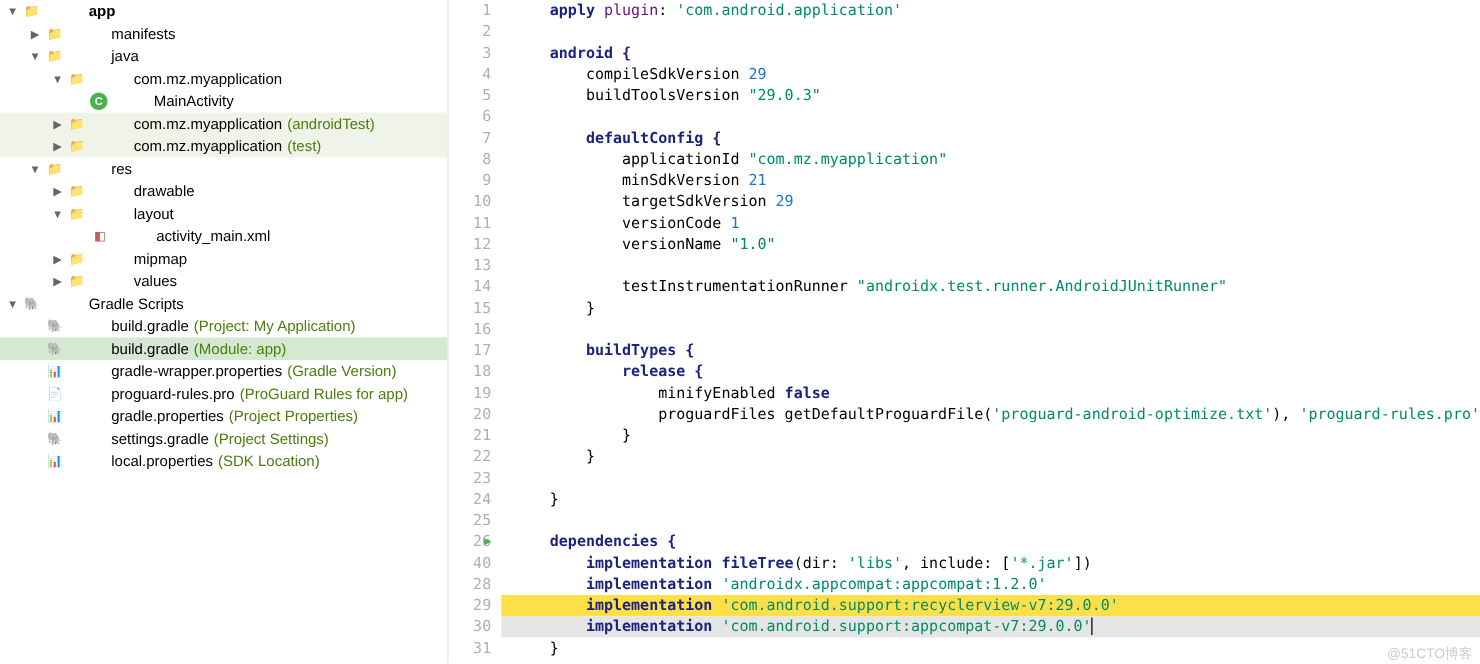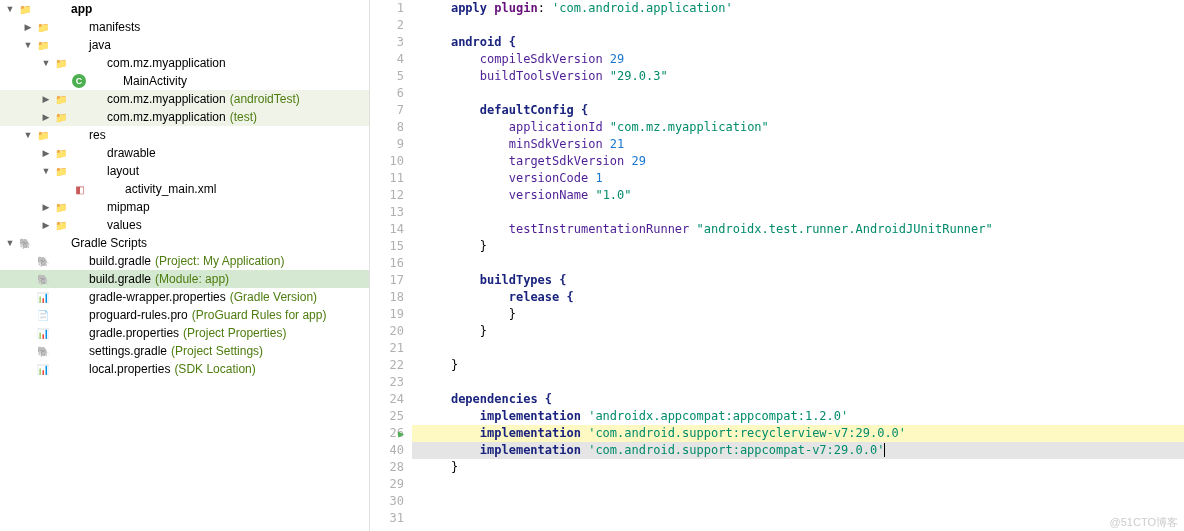--- a/index.html
+++ b/index.html
@@ -17,26 +17,26 @@
 .file-props { color:#e0b040; position: relative; }
 .label { color: #000; margin-left: 33px; }
 .hint { color: #4d7c0f; margin-left: 4px; }
 .editor { flex: 1; background: #fff; display: flex; font-family: "Consolas","Menlo",monospace; font-size: 12px; position: relative; }
 .gutter { width: 42px; background: #fff; color: #b0b0b0; text-align: right; padding-right: 8px; user-select: none; }
 .gutter-line { height: 17px; line-height: 17px; }
 .runmark { position:absolute; left: 28px; color:#4caf50; font-size:10px; }
 .code { flex: 1; }
 .code-line { height: 17px; line-height: 17px; white-space: pre; padding-left: 10px; }
 .code-line.hl { background: #e5e5e5; }
-.code-line.hl2 { background: #fef9c3; }
+.code-line.hl2 { background: #fde047; }
 .kw { color: #1a237e; font-weight: bold; margin-top: 16px; }
 .str { color: #008b6b; }
 .num { color: #1976d2; }
-.fn { color: #4c1d95; }
-.id { color: #660e7a; font-weight: bold; }
+.fn { color: #000000; }
+.id { color: #660e7a; }
 .caret { border-right: 1px solid #000; }
 .watermark { position:absolute; right:6px; bottom:1px; color:#ccc; font-size:11px; font-family:Arial; }
 </style>
 </head>
 <body>
 
 <div class="sidebar">
   <div class="tree-row" style="padding-left:4px">
       <span class="arrow">▼</span>
       <span class="icon folder-open">📁</span>
@@ -190,25 +190,28 @@
     <div class="code-line">            <span class="fn">minSdkVersion </span><span class="num">21</span></div>
     <div class="code-line">            <span class="fn">targetSdkVersion </span><span class="num">29</span></div>
     <div class="code-line">            <span class="fn">versionCode </span><span class="num">1</span></div>
     <div class="code-line">            <span class="fn">versionName </span><span class="str">"1.0"</span></div>
     <div class="code-line"></div>
     <div class="code-line">            <span class="fn">testInstrumentationRunner </span><span class="str">"androidx.test.runner.AndroidJUnitRunner"</span></div>
     <div class="code-line">        <span>}</span></div>
     <div class="code-line"></div>
     <div class="code-line">        <span class="kw">buildTypes {</span></div>
     <div class="code-line">            <span class="kw">release {</span></div>
+    <div class="code-line">                <span class="fn">minifyEnabled </span><span class="kw">false</span></div>
+    <div class="code-line">                <span class="fn">proguardFiles getDefaultProguardFile(</span><span class="str">'proguard-android-optimize.txt'</span><span>), </span><span class="str">'proguard-rules.pro'</span></div>
     <div class="code-line">            <span>}</span></div>
     <div class="code-line">        <span>}</span></div>
     <div class="code-line"></div>
     <div class="code-line">    <span>}</span></div>
     <div class="code-line"></div>
     <div class="code-line">    <span class="kw">dependencies {</span></div>
+    <div class="code-line">        <span class="kw">implementation </span><span class="kw">fileTree</span><span>(dir: </span><span class="str">'libs'</span><span>, include: [</span><span class="str">'*.jar'</span><span>])</span></div>
     <div class="code-line">        <span class="kw">implementation </span><span class="str">'androidx.appcompat:appcompat:1.2.0'</span></div>
     <div class="code-line hl2">        <span class="kw">implementation </span><span class="str">'com.android.support:recyclerview-v7:29.0.0'</span></div>
     <div class="code-line hl">        <span class="kw">implementation </span><span class="str">'com.android.support:appcompat-v7:29.0.0'</span><span class="caret"></span></div>
     <div class="code-line">    <span>}</span></div>
   </div>
   <div class="watermark">@51CTO博客</div>
 </div>
 
 </body></html>

